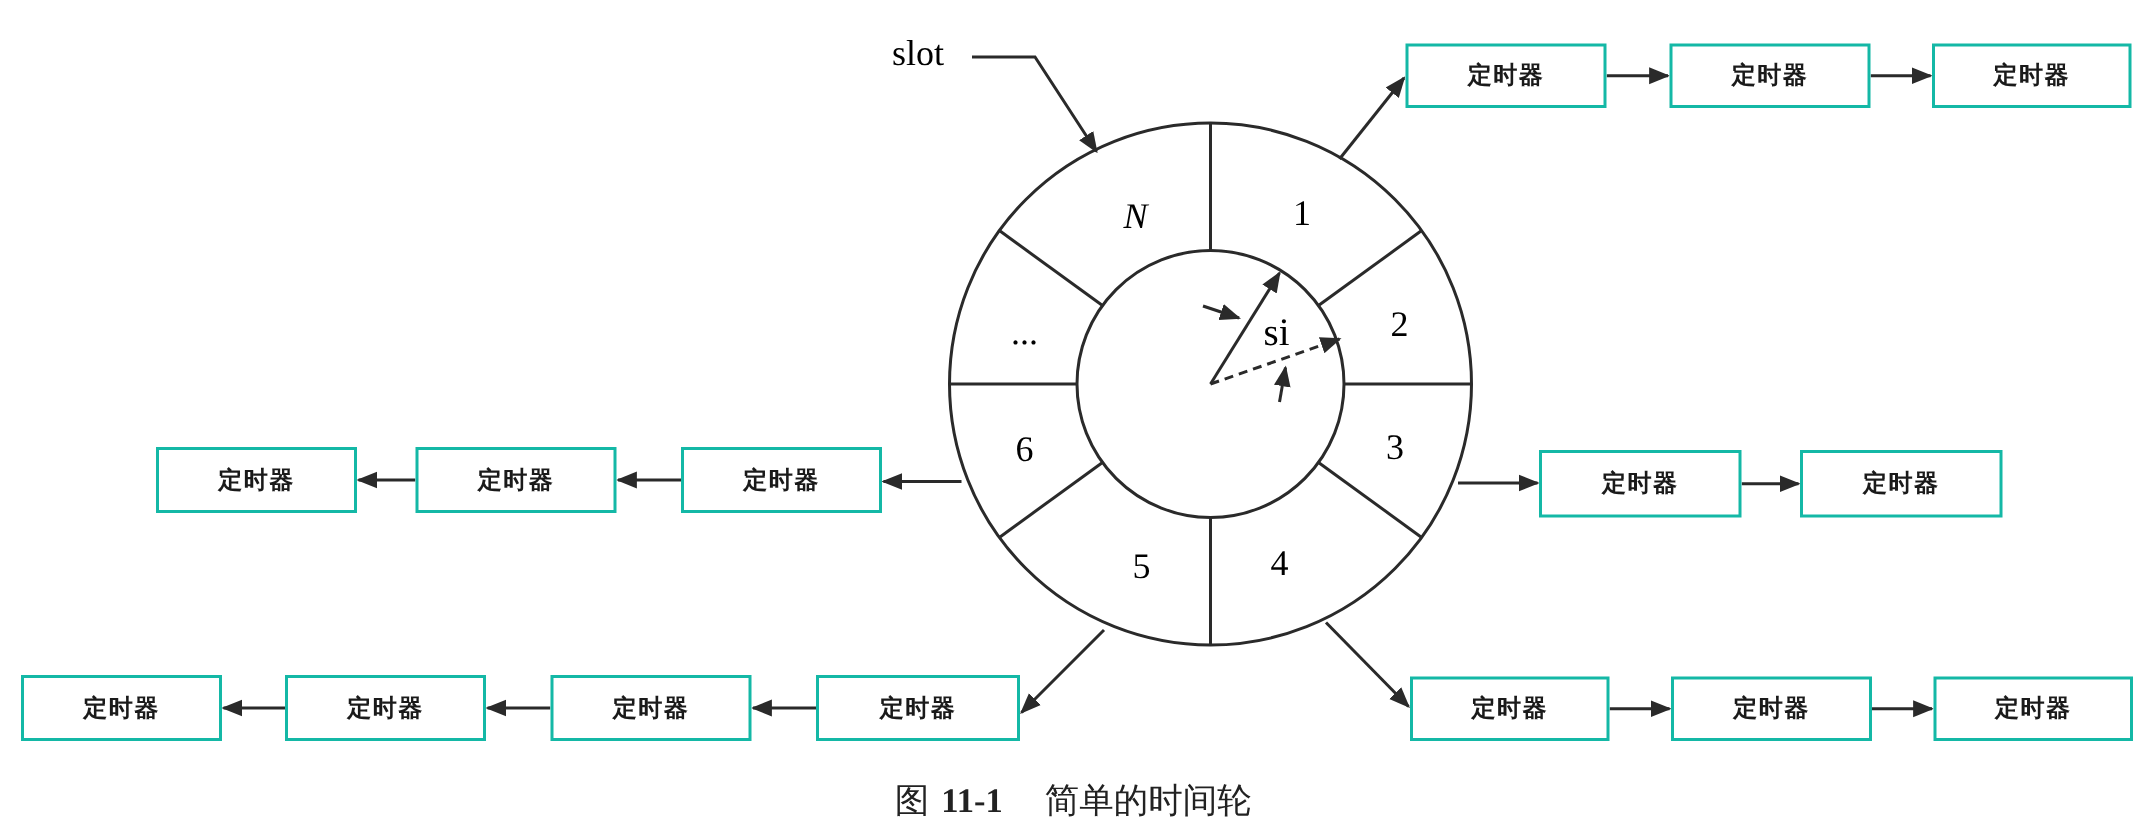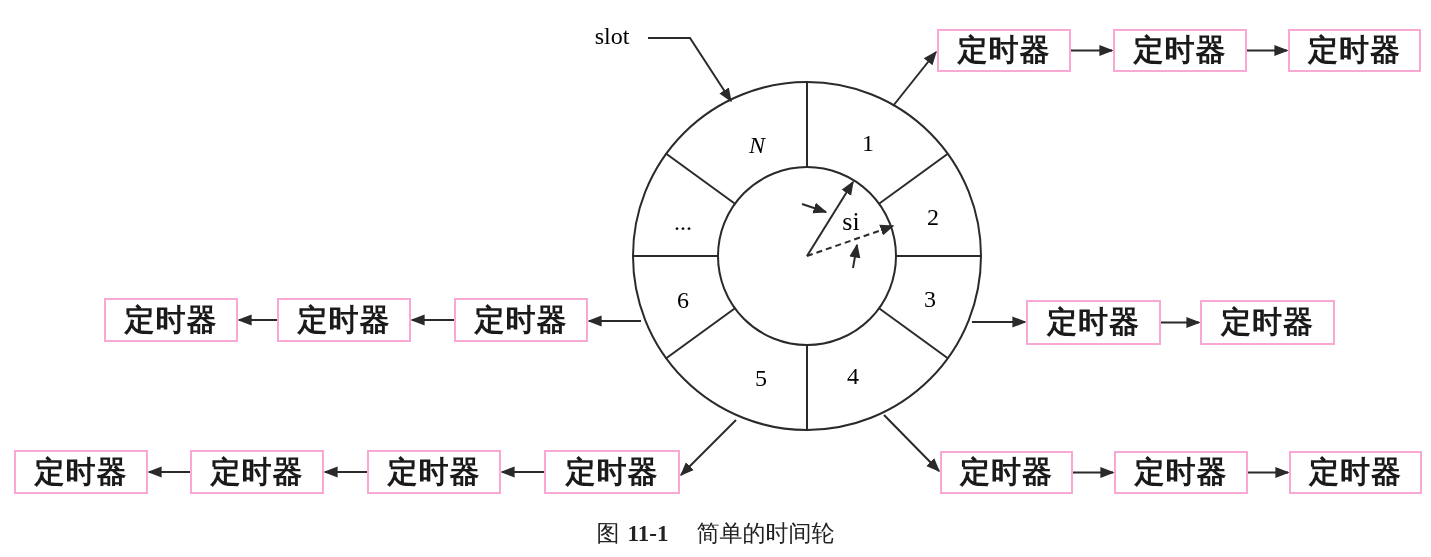--- a/index.html
+++ b/index.html
@@ -1,24 +1,24 @@
 <!DOCTYPE html>
 <html><head>
   <meta charset="utf-8">
   <style>
     html, body { margin: 0; padding: 0; background: #ffffff; }
     body { width: 1431px; height: 557px; overflow: hidden; position: relative; font-family: "DejaVu Serif", serif; }
     #stage { position: absolute; left: 0; top: 0; width: 1431px; height: 557px; }
     svg { position: absolute; left: 0; top: 0; }
     .timer-box {
       position: absolute; box-sizing: border-box;
-      border: 2px solid #f9a8d4; background: #ffffff;
+      border: 2px solid #14b8a6; background: #ffffff;
       display: flex; align-items: center; justify-content: center;
       font-family: "DejaVu Sans", sans-serif; font-weight: bold;
-      font-size: 30px; color: #1a1a1a; letter-spacing: 1px;
+      font-size: 16px; color: #1a1a1a; letter-spacing: 1px;
     }
     .label {
       position: absolute; color: #000000; font-family: "Liberation Serif", "DejaVu Serif", serif;
       font-size: 24px; line-height: 1; white-space: nowrap;
       transform: translate(-50%, -50%);
     }
     .label.italic { font-style: italic; }
     .caption {
       position: absolute; left: 0; width: 1431px; top: 518px; text-align: center;
       font-family: "DejaVu Sans", sans-serif; font-size: 23px; color: #222;

